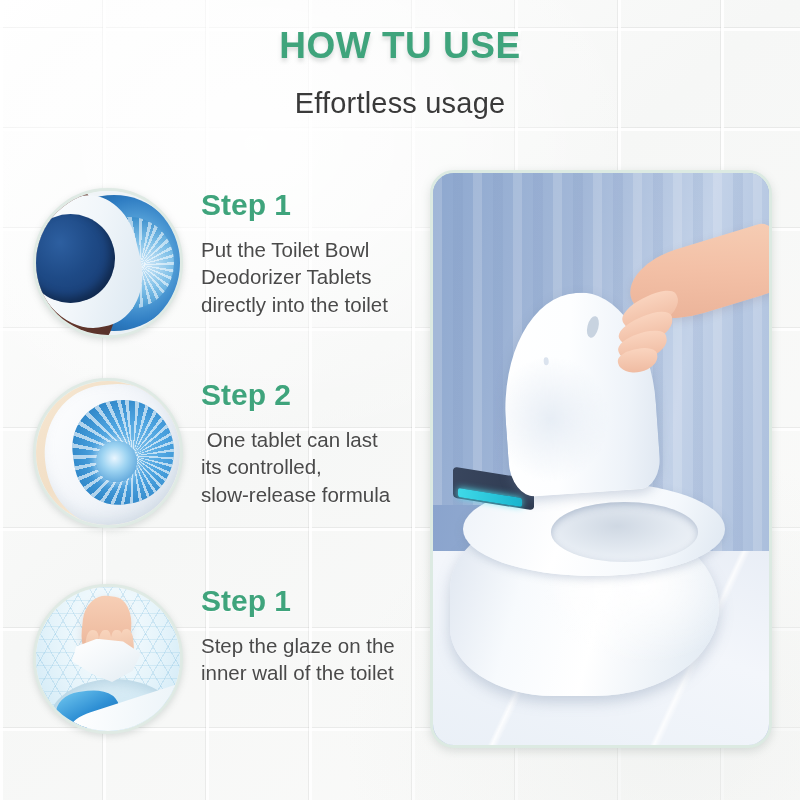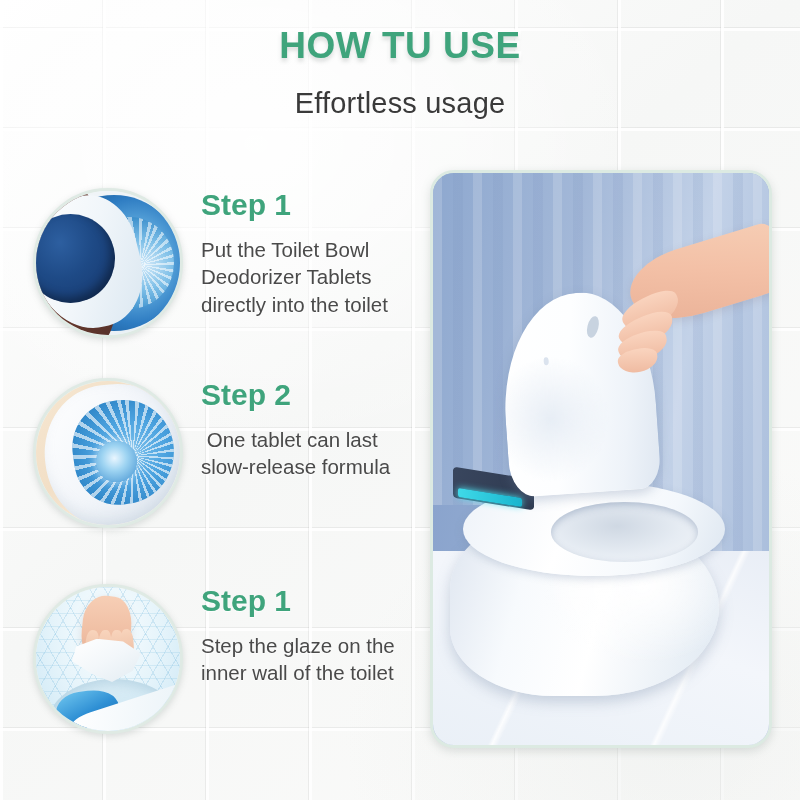--- a/index.html
+++ b/index.html
@@ -346,20 +346,21 @@
         <div class="c2-swirl"></div>
       </div>
       <div class="c2-core"></div>
     </div>
   </div>
 
   <div class="step-text">
     <div class="step-label">Step 2</div>
     <div class="step-body">
       <div> One tablet can last</div>
+      <div>its controlled,</div>
       <div>slow-release formula</div>
     </div>
   </div>
 </div>
 
 <div class="step-row" style="left:33px; top:584px;">
 
   <div class="step-circle">
     <div class="circle-inner">
       <div class="c3-bg"></div>

